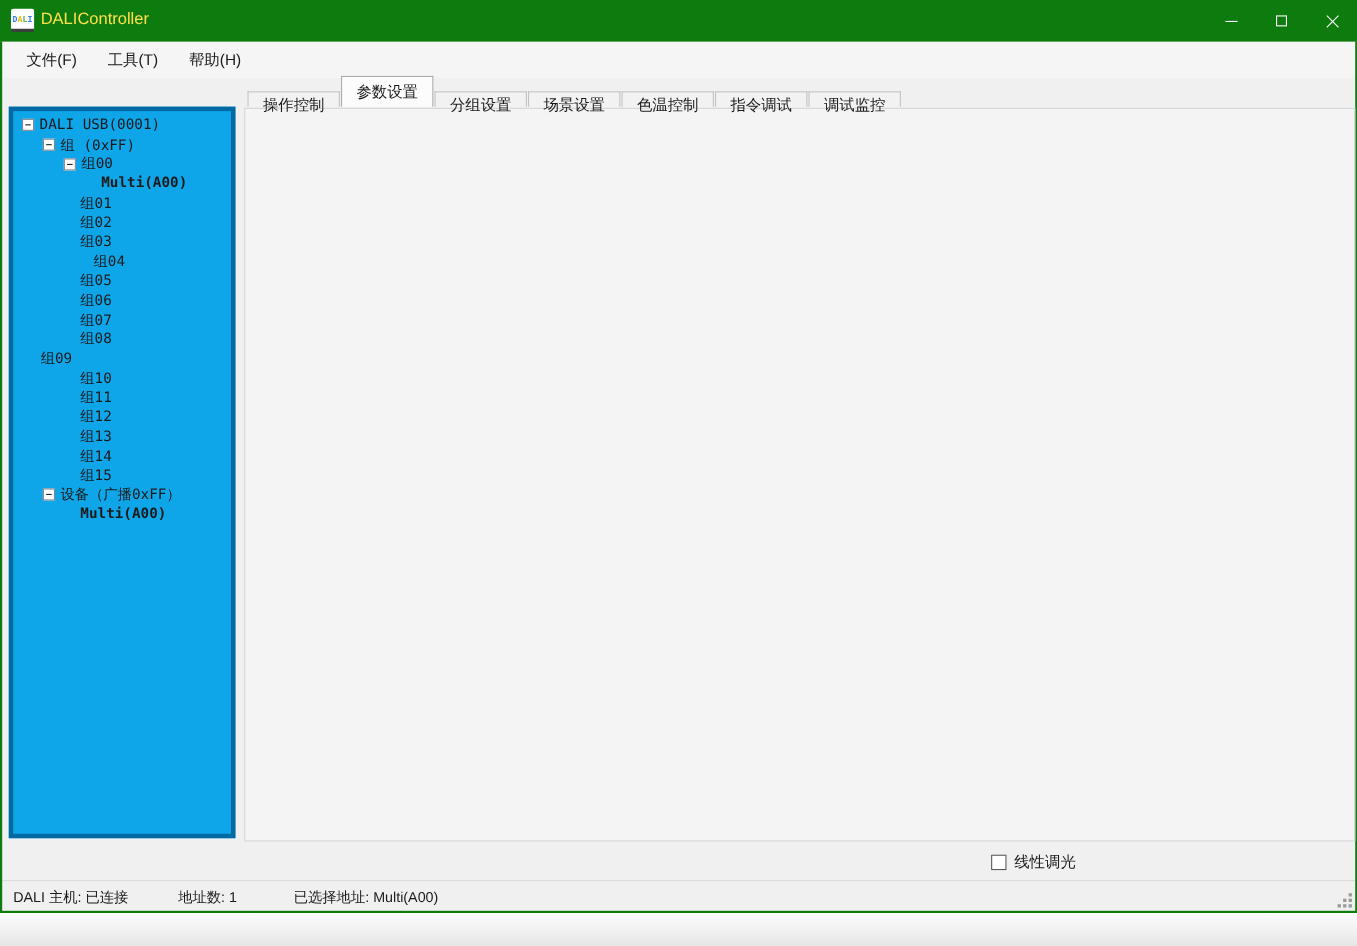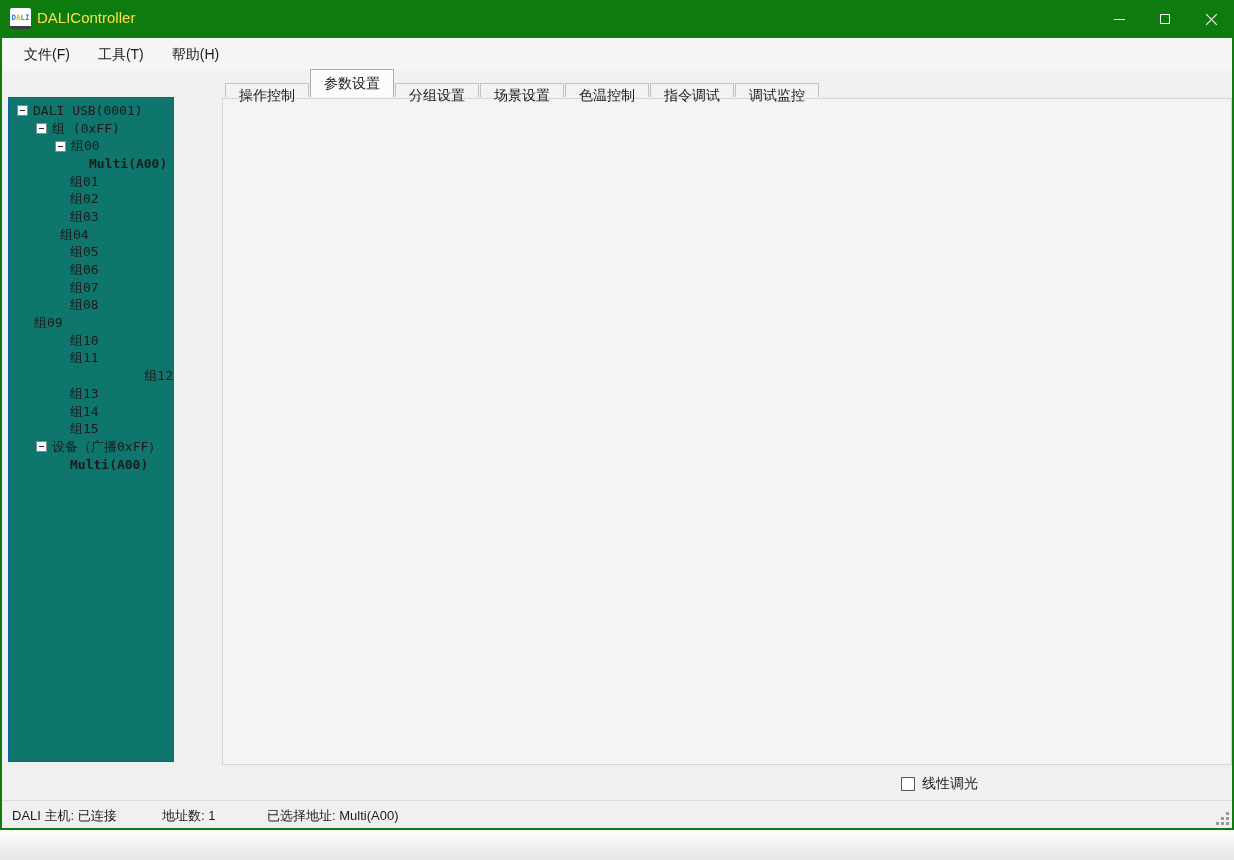--- a/index.html
+++ b/index.html
@@ -20,21 +20,21 @@
 
   .menubar { position:absolute; left:2px; top:38px; width:1230px; height:33px; background:#f5f5f5; padding-left:8px; display:flex; align-items:center; }
   .menuitem { font-size:14px; padding:4px 14px;text-align:center; }
 
   .client { position:absolute; left:2px; top:71px; width:1230px; height:729px; background:#f0f0f0; }
   .sideborder { position:absolute; top:38px; width:2px; height:792px; background:#0e7b0e; }
   .bottomborder { position:absolute; left:0; top:828px; width:1234px; height:2px; background:#0e7b0e; }
   .belowwin { position:absolute; left:0; top:830px; width:1234px; height:30px; background:linear-gradient(#fdfdfd,#e6e6e6); }
 
   
-  .tree { position:absolute; left:8px; top:97px; width:166px; height:665px; background:#0f766e; border:1px solid #0369a1; overflow:hidden; padding-top:4px; font-family:"DejaVu Sans Mono","Liberation Mono",monospace; font-size:13px; }
+  .tree { position:absolute; left:8px; top:97px; width:206px; height:665px; background:#0ea5e9; border:4px solid #0369a1; overflow:hidden; padding-top:4px; font-family:"DejaVu Sans Mono","Liberation Mono",monospace; font-size:13px; }
   .titem { height:17.7px; display:flex; align-items:center; white-space:nowrap; }
   .titem.bold .tlabel { font-weight:bold; }
   .expbox { display:inline-block; width:11px; height:11px; border:1px solid #828790; background:#fff; position:relative; margin-right:5px; flex:none; }
   .expbox::before { content:""; position:absolute; left:2px; top:4px; width:5px; height:1px; background:#262626; }
 
   
   .tabstrip { position:absolute; left:225px; top:73px; height:28px; z-index:3; }
   .tab { display:inline-block; height:14px; line-height:23px; padding:0 13px; font-size:14px; background:#f2f2f2; border:1px solid #c3c3c3; border-bottom:none; margin-right:1px; vertical-align:bottom; }
   .tab.sel { background:#fcfcfc; height:28px; line-height:26px; margin-top:-4px; position:relative; z-index:4; border-color:#acacac; }
 
@@ -143,21 +143,21 @@
     </div>
     <div class="titem" style="padding-left: 61px;">
       <span class="tlabel">组01</span>
     </div>
     <div class="titem" style="padding-left: 61px;">
       <span class="tlabel">组02</span>
     </div>
     <div class="titem" style="padding-left: 61px;">
       <span class="tlabel">组03</span>
     </div>
-    <div class="titem" style="padding-left: 51px;">
+    <div class="titem" style="padding-left: 73px;">
       <span class="tlabel">组04</span>
     </div>
     <div class="titem" style="padding-left: 61px;">
       <span class="tlabel">组05</span>
     </div>
     <div class="titem" style="padding-left: 61px;">
       <span class="tlabel">组06</span>
     </div>
     <div class="titem" style="padding-left: 61px;">
       <span class="tlabel">组07</span>
@@ -167,21 +167,21 @@
     </div>
     <div class="titem" style="padding-left: 25px;">
       <span class="tlabel">组09</span>
     </div>
     <div class="titem" style="padding-left: 61px;">
       <span class="tlabel">组10</span>
     </div>
     <div class="titem" style="padding-left: 61px;">
       <span class="tlabel">组11</span>
     </div>
-    <div class="titem" style="padding-left: 61px; justify-content: flex-end;">
+    <div class="titem" style="padding-left: 61px;">
       <span class="tlabel">组12</span>
     </div>
     <div class="titem" style="padding-left: 61px;">
       <span class="tlabel">组13</span>
     </div>
     <div class="titem" style="padding-left: 61px;">
       <span class="tlabel">组14</span>
     </div>
     <div class="titem" style="padding-left: 61px;">
       <span class="tlabel">组15</span>

